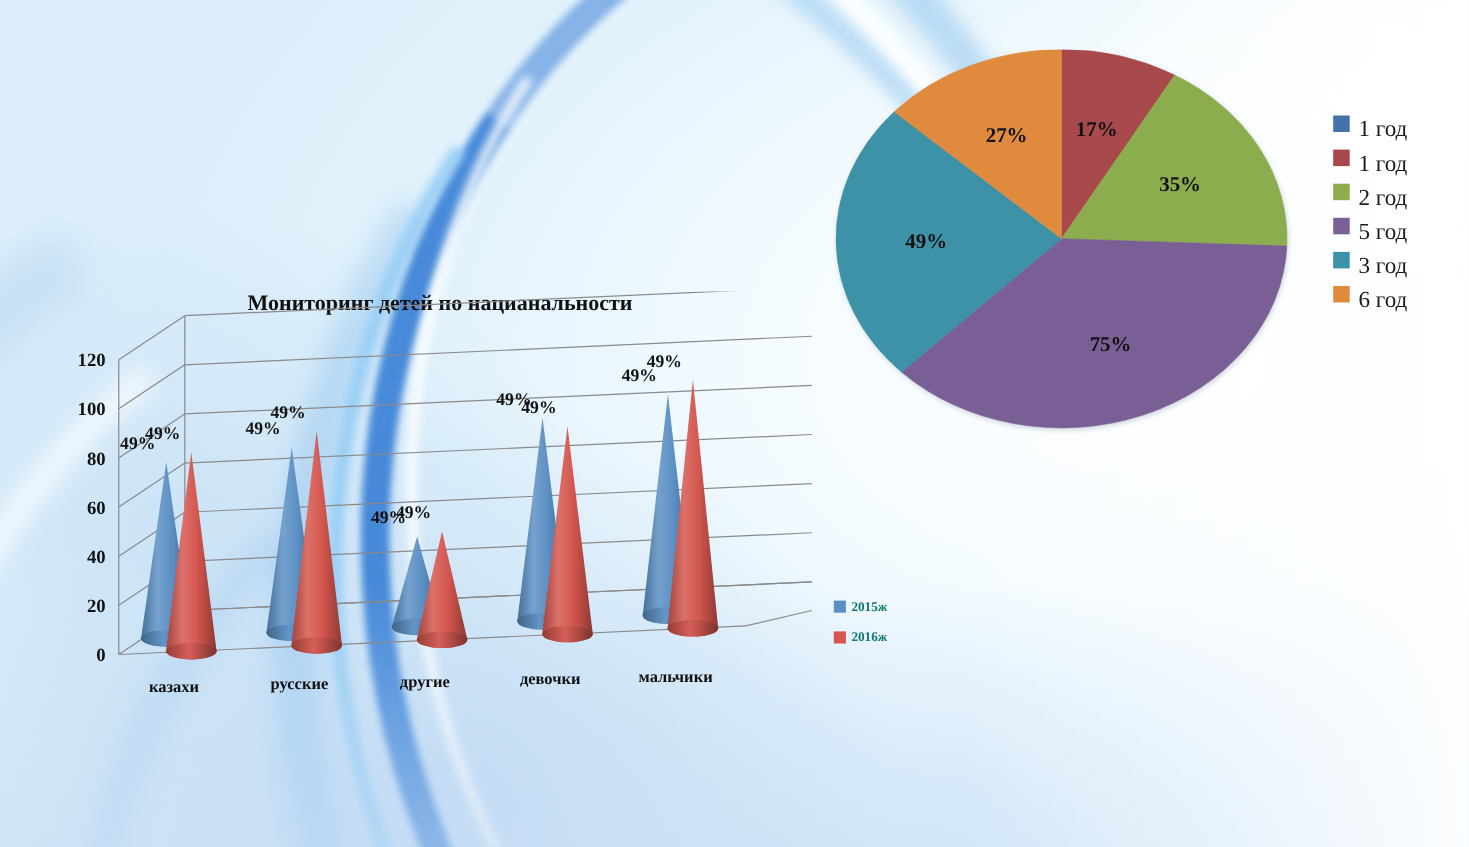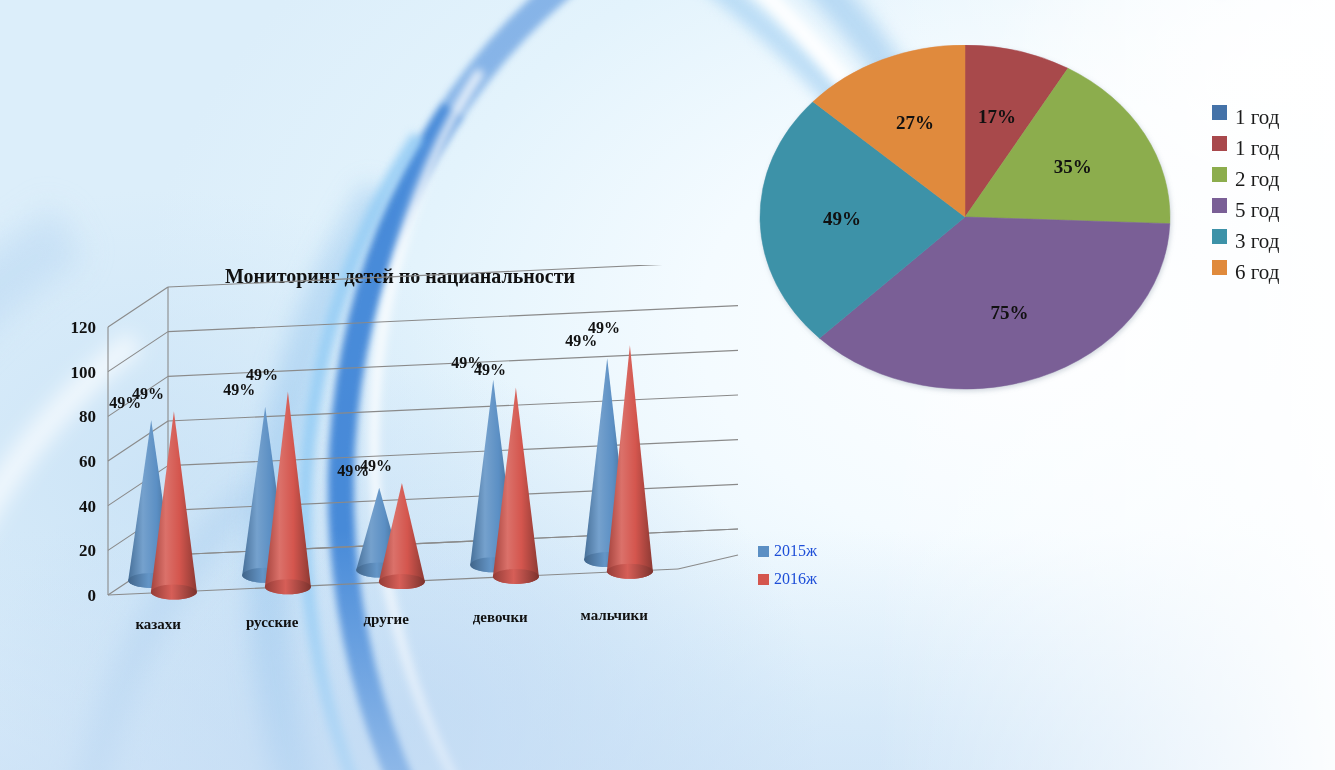--- a/index.html
+++ b/index.html
@@ -149,21 +149,21 @@
     font-size:15px;font-weight:bold;fill:#111;
   }
   .bar-dl{
     font-family:"Liberation Serif", serif;
     font-size:16px;font-weight:bold;fill:#111;
   }
   .grid-line{stroke:#8a8a8a;stroke-width:1.1;fill:none;}
   #bar-legend{position:absolute;left:718px;top:272px;}
   .blegend-row{display:flex;align-items:center;height:28px;}
   .blegend-swatch{width:11px;height:11px;margin-right:5px;display:block;}
-  .blegend-text{font-size:16px;font-weight:normal;color:#1d4ed8;font-family:"Liberation Serif", serif;}
+  .blegend-text{font-size:12px;font-weight:bold;color:#0f766e;font-family:"Liberation Serif", serif;}
 </style>
 </head>
 <body>
 
 <div id="slide">
 
   <div class="bg-base"></div>
   <div class="bg-haze"></div>
   <div class="swoosh sw-f1"></div>
   <div class="swoosh sw-f2"></div>

